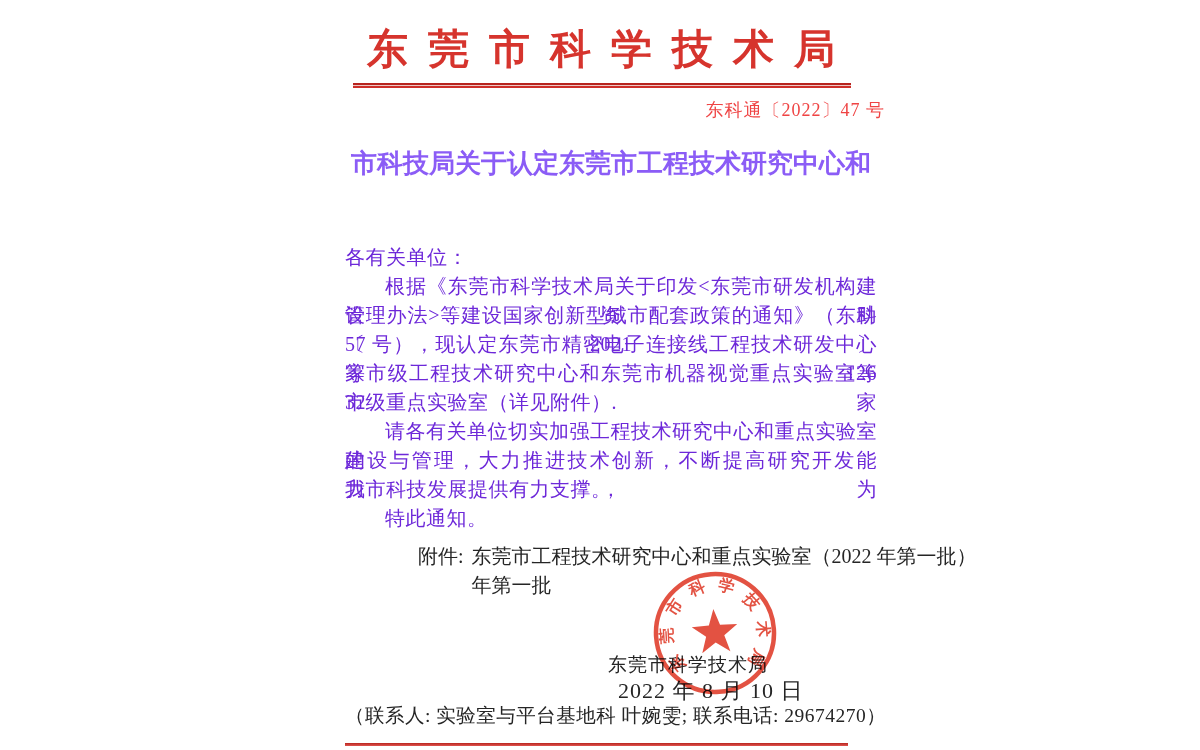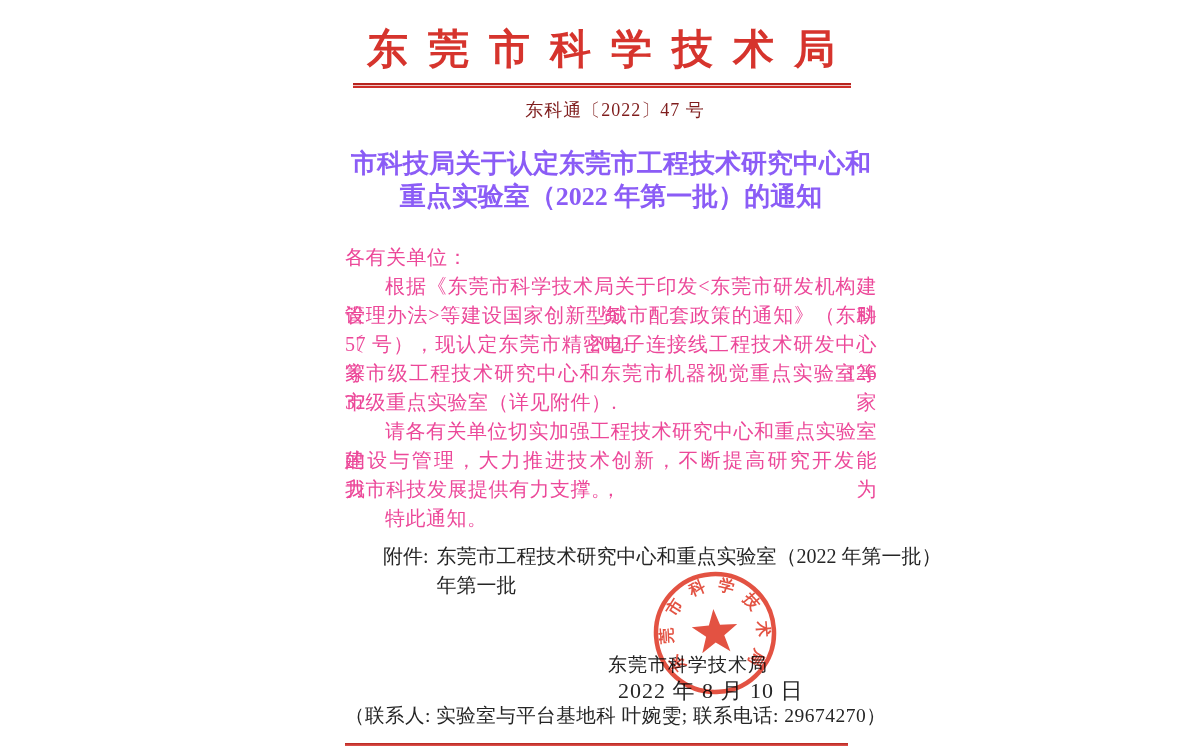--- a/index.html
+++ b/index.html
@@ -30,55 +30,55 @@
   .red-rule {
     position: absolute;
     top: 67px; left: 8px;
     width: 498px; height: 5px;
     background: linear-gradient(#b7231e 0 38%, #eec7c4 38% 58%, #cd2f2a 58% 100%);
   }
   .doc-number {
     position: absolute;
     top: 82px; left: 0;
     width: 540px;
-    text-align: center;
+    text-align: right;
     font-size: 18px;
     letter-spacing: 1px;
-    color: #7f1d1d;
+    color: #ef4444;
     white-space: nowrap;
   }
   .doc-title {
     position: absolute;
     top: 131px; left: 0; width: 100%;
     text-align: center;
     font-size: 26px;
     font-weight: bold;
     line-height: 33px;
     color: #8b5cf6;
     white-space: nowrap;
   }
   .body-block {
     position: absolute;
     top: 227px; left: 0; width: 532px;
     font-size: 20px;
     line-height: 29px;
-    color: #ec4899;
+    color: #6d28d9;
   }
   .bline { height: 29px; letter-spacing: 0.5px; white-space: nowrap; }
   .bline.just { white-space: normal; text-align: justify; text-align-last: justify; }
   .bline.ind { text-indent: 2em; }
   .attachment {
     position: absolute;
     top: 526px; left: 38px;
     font-size: 20px;
     line-height: 29px;
     display: flex;
     white-space: nowrap;
   }
-  .attachment .att-label { margin-right: 8px; }
+  .attachment .att-label { margin-right: 8px; margin-left: 35px; }
   .signoff-org {
     position: absolute;
     top: 636px; left: 263px;
     font-size: 19px;
     letter-spacing: 1px;
     white-space: nowrap;
   }
   .signoff-date {
     position: absolute;
     top: 660px; left: 273px;
@@ -119,21 +119,20 @@
 <div class="page">
 
   <div class="org-head">东莞市科学技术局</div>
 
   <div class="red-rule"></div>
 
   <div class="doc-number">东科通〔2022〕47 号</div>
 
   <div class="doc-title">
     <div>市科技局关于认定东莞市工程技术研究中心和</div>
-    <div>重点实验室（2022 年第一批）的通知</div>
   </div>
 
   <div class="body-block">
     <div class="bline">各有关单位：</div>
     <div class="bline just ind">根据《东莞市科学技术局关于印发&lt;东莞市研发机构建设资助</div>
     <div class="bline just">管理办法&gt;等建设国家创新型城市配套政策的通知》（东科〔2021〕</div>
     <div class="bline just">57 号），现认定东莞市精密电子连接线工程技术研发中心等 126</div>
     <div class="bline just">家市级工程技术研究中心和东莞市机器视觉重点实验室等32家</div>
     <div class="bline">市级重点实验室（详见附件）.</div>
     <div class="bline just ind">请各有关单位切实加强工程技术研究中心和重点实验室的</div>

